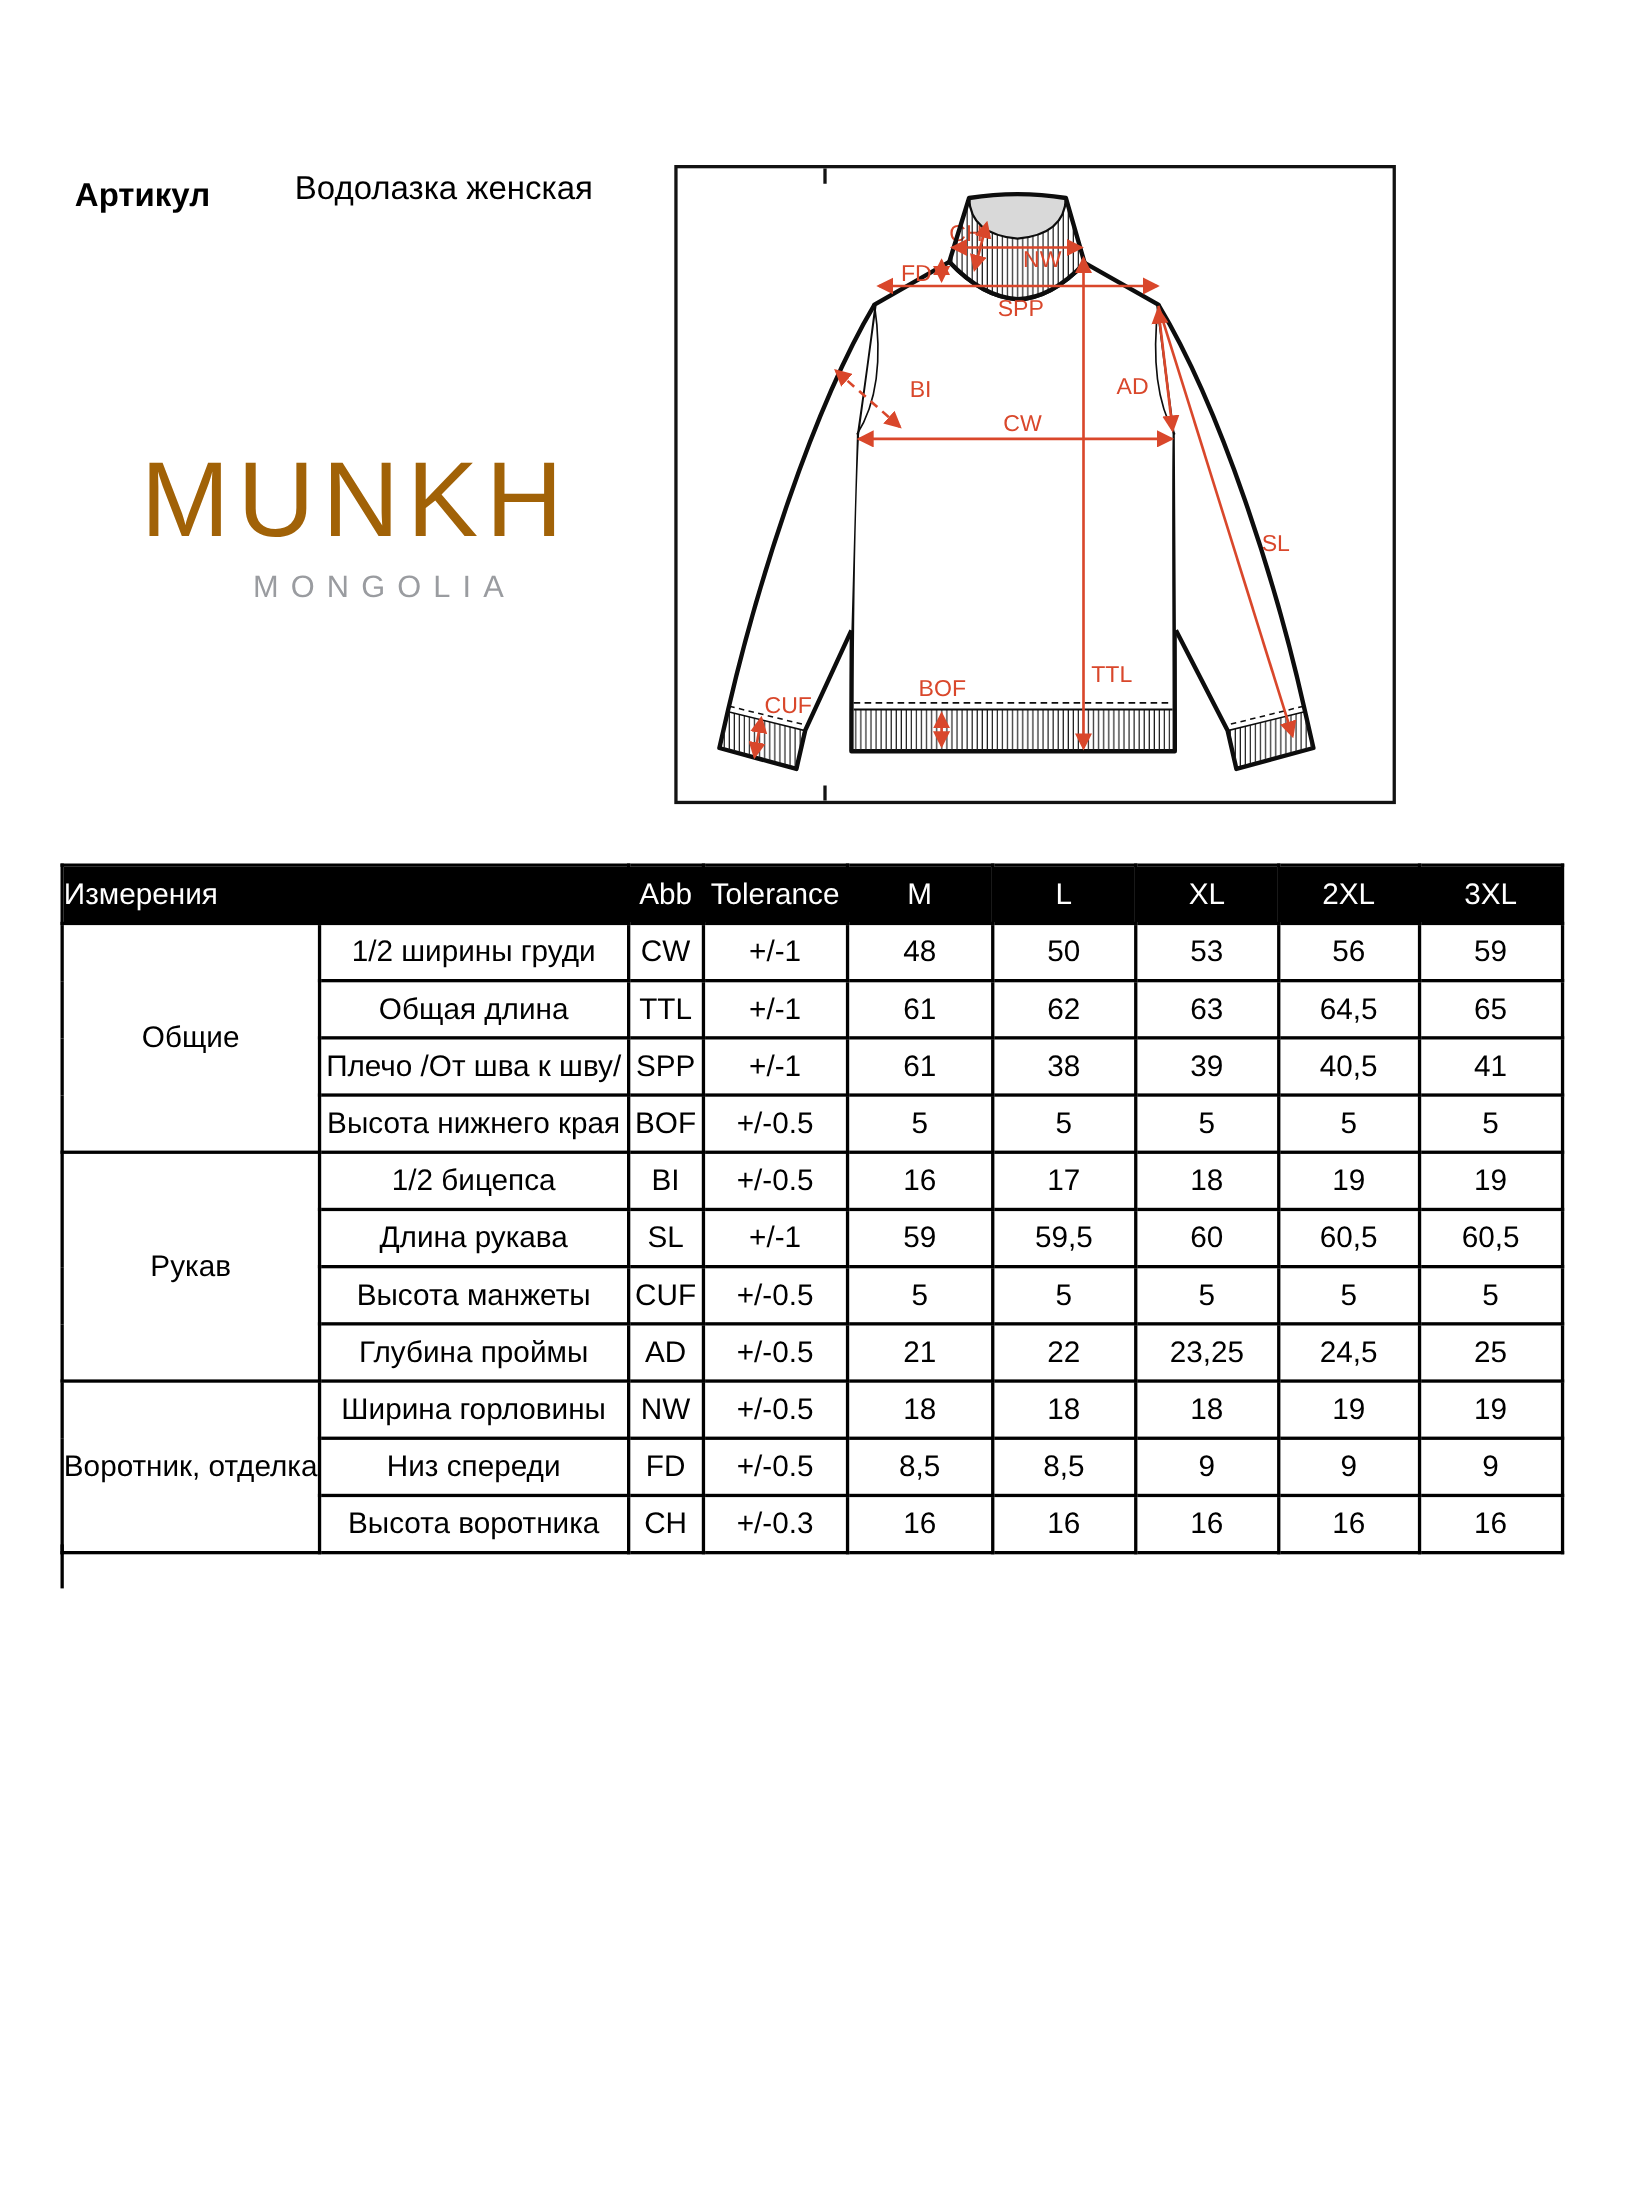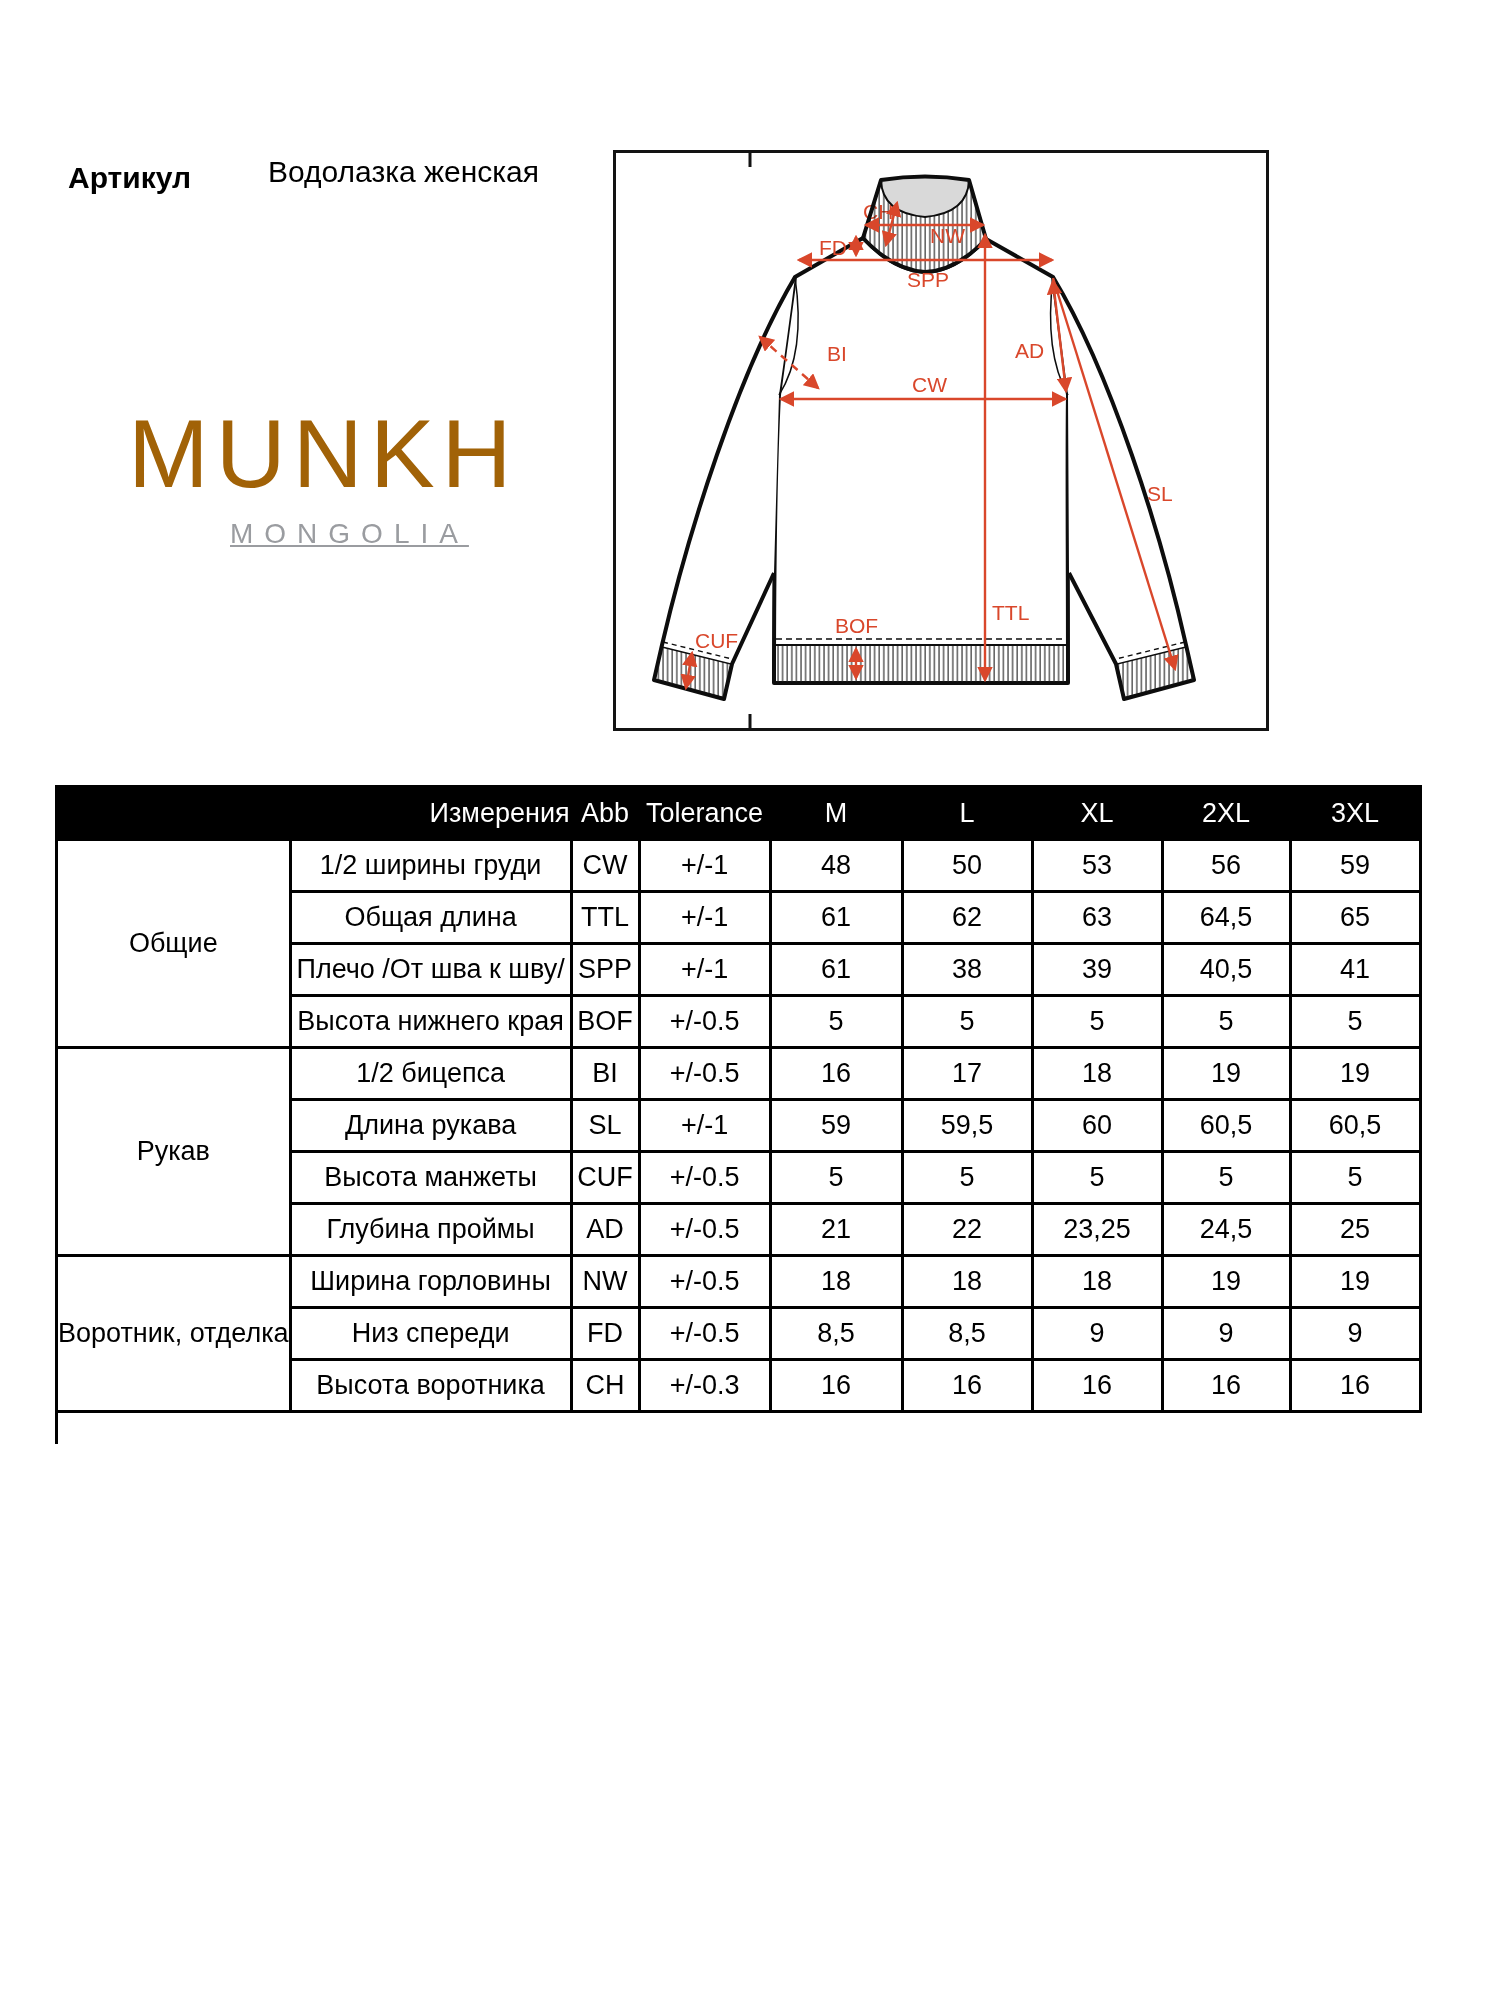--- a/index.html
+++ b/index.html
@@ -6,32 +6,32 @@
   body{width:1500px;height:2000px;background:#ffffff;position:relative;
        font-family:"Liberation Sans",sans-serif;color:#000;overflow:hidden;}
   .abs{position:absolute;}
 
   
   .article-label{left:68px;top:161px;font-size:30px;font-weight:bold;}
   .article-value{left:268px;top:155px;font-size:30px;}
 
   
   .brand-name{left:128px;top:398px;font-size:97px;font-weight:400;letter-spacing:7px;color:#a16207;}
-  .brand-sub{left:230px;top:518px;font-size:28px;letter-spacing:11px;color:#9A9CA0;text-decoration:underline;}
+  .brand-sub{left:230px;top:518px;font-size:28px;letter-spacing:11px;color:#9A9CA0;}
 
   
   .frame{left:613px;top:150px;width:650px;height:575px;border:3px solid #131313;box-sizing:content-box;}
 
   
   table.size{position:absolute;left:55px;top:785px;border-collapse:collapse;table-layout:fixed;}
   table.size td,table.size th{border:3px solid #000;font-size:27px;font-weight:400;
       padding:0;overflow:hidden;white-space:nowrap;}
   table.size thead th{background:#000;color:#fff;height:50px;}
   table.size tbody tr{height:52px;}
-  .th-meas{text-align:right;padding-left:42px;}
+  .th-meas{text-align:left;padding-left:42px;}
   .c{text-align:center;}
   .lbl{text-align:center;padding-left:10px;}
   .grp{text-align:center;white-space:normal;line-height:1.15;margin-left:44px;}
   .stub{left:55px;top:1404px;width:3px;height:40px;background:#000;}
 </style>
 </head>
 <body>
 
 <div class="abs article-label">Артикул</div>
 <div class="abs article-value">Водолазка женская</div>

